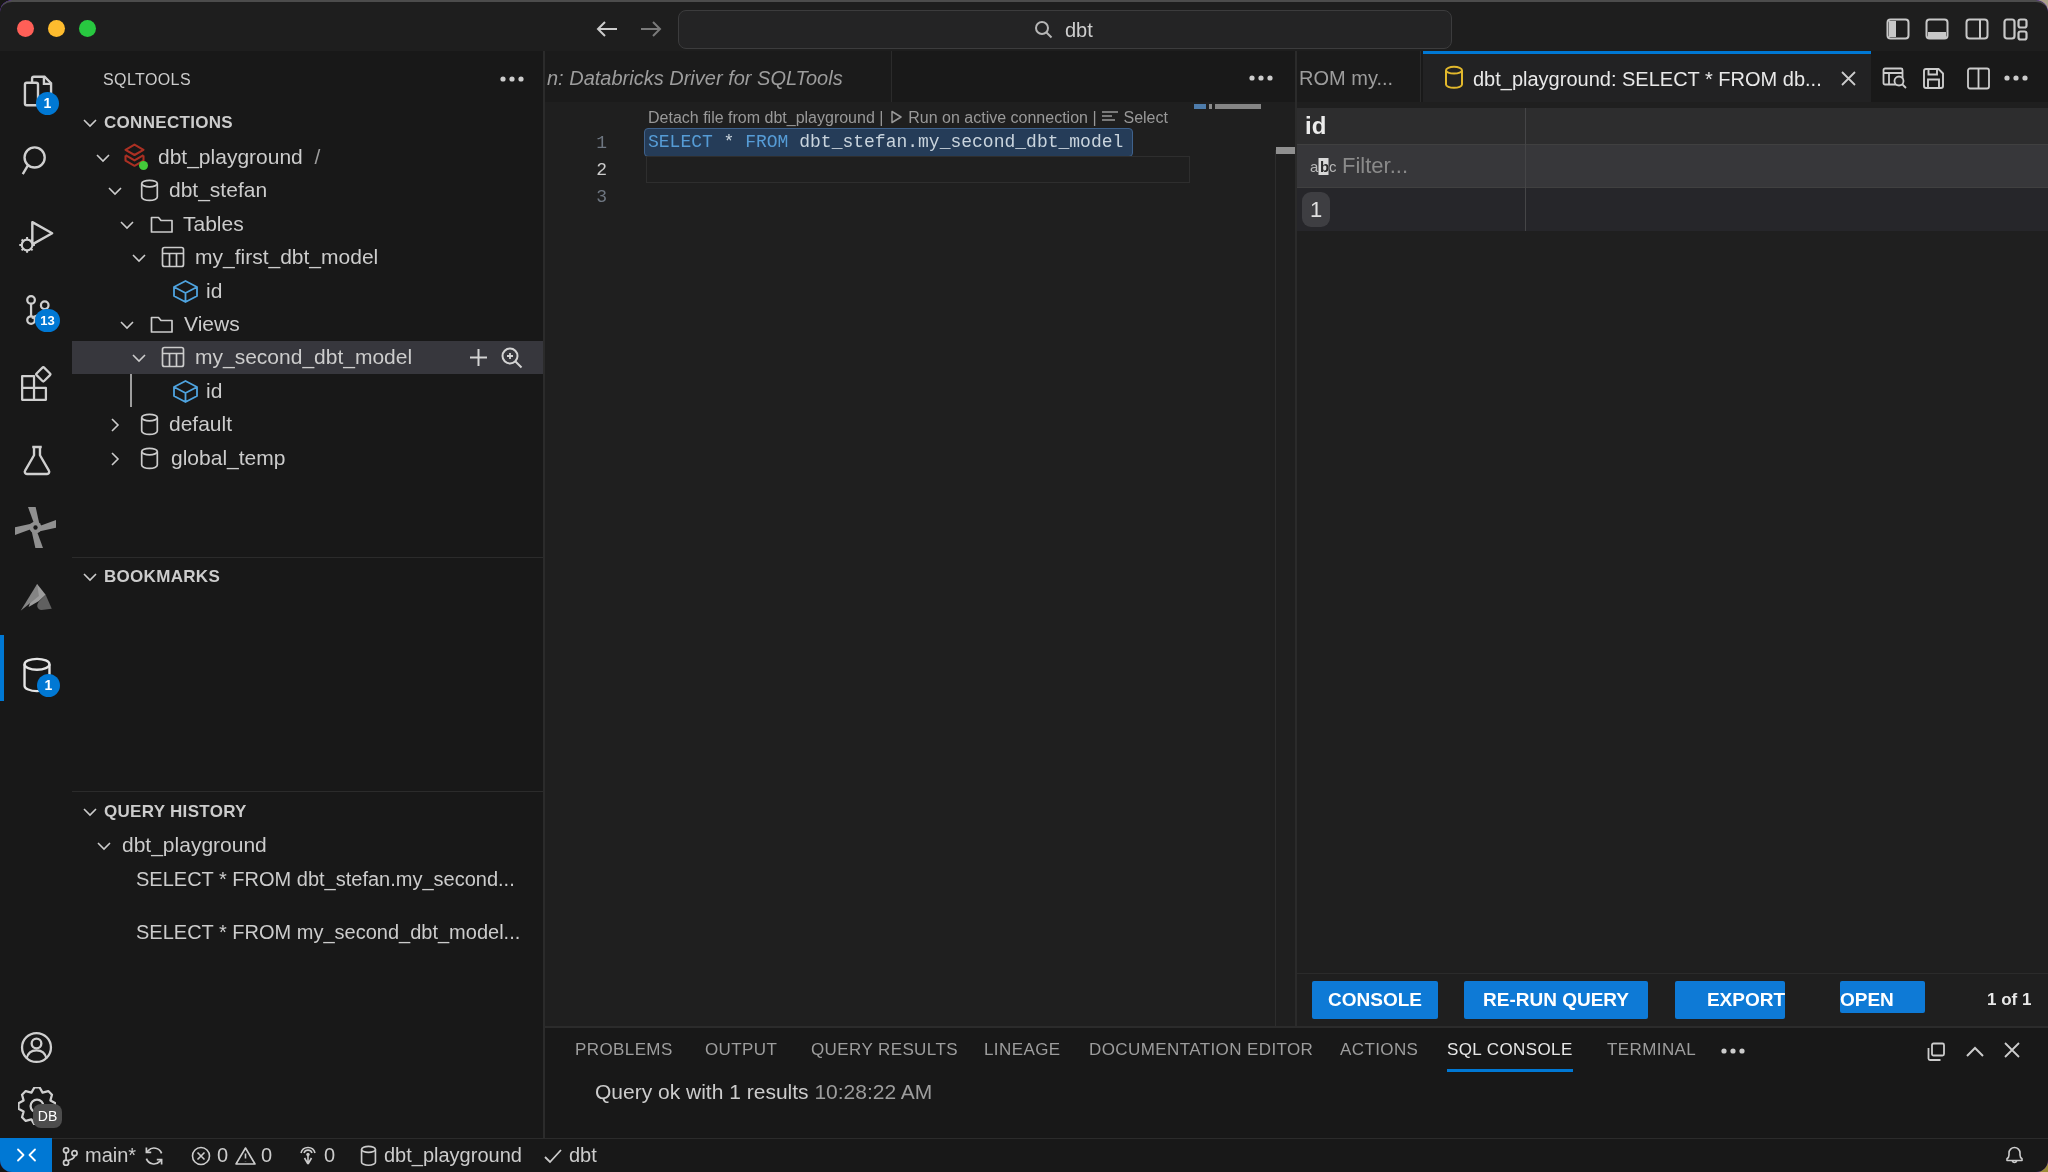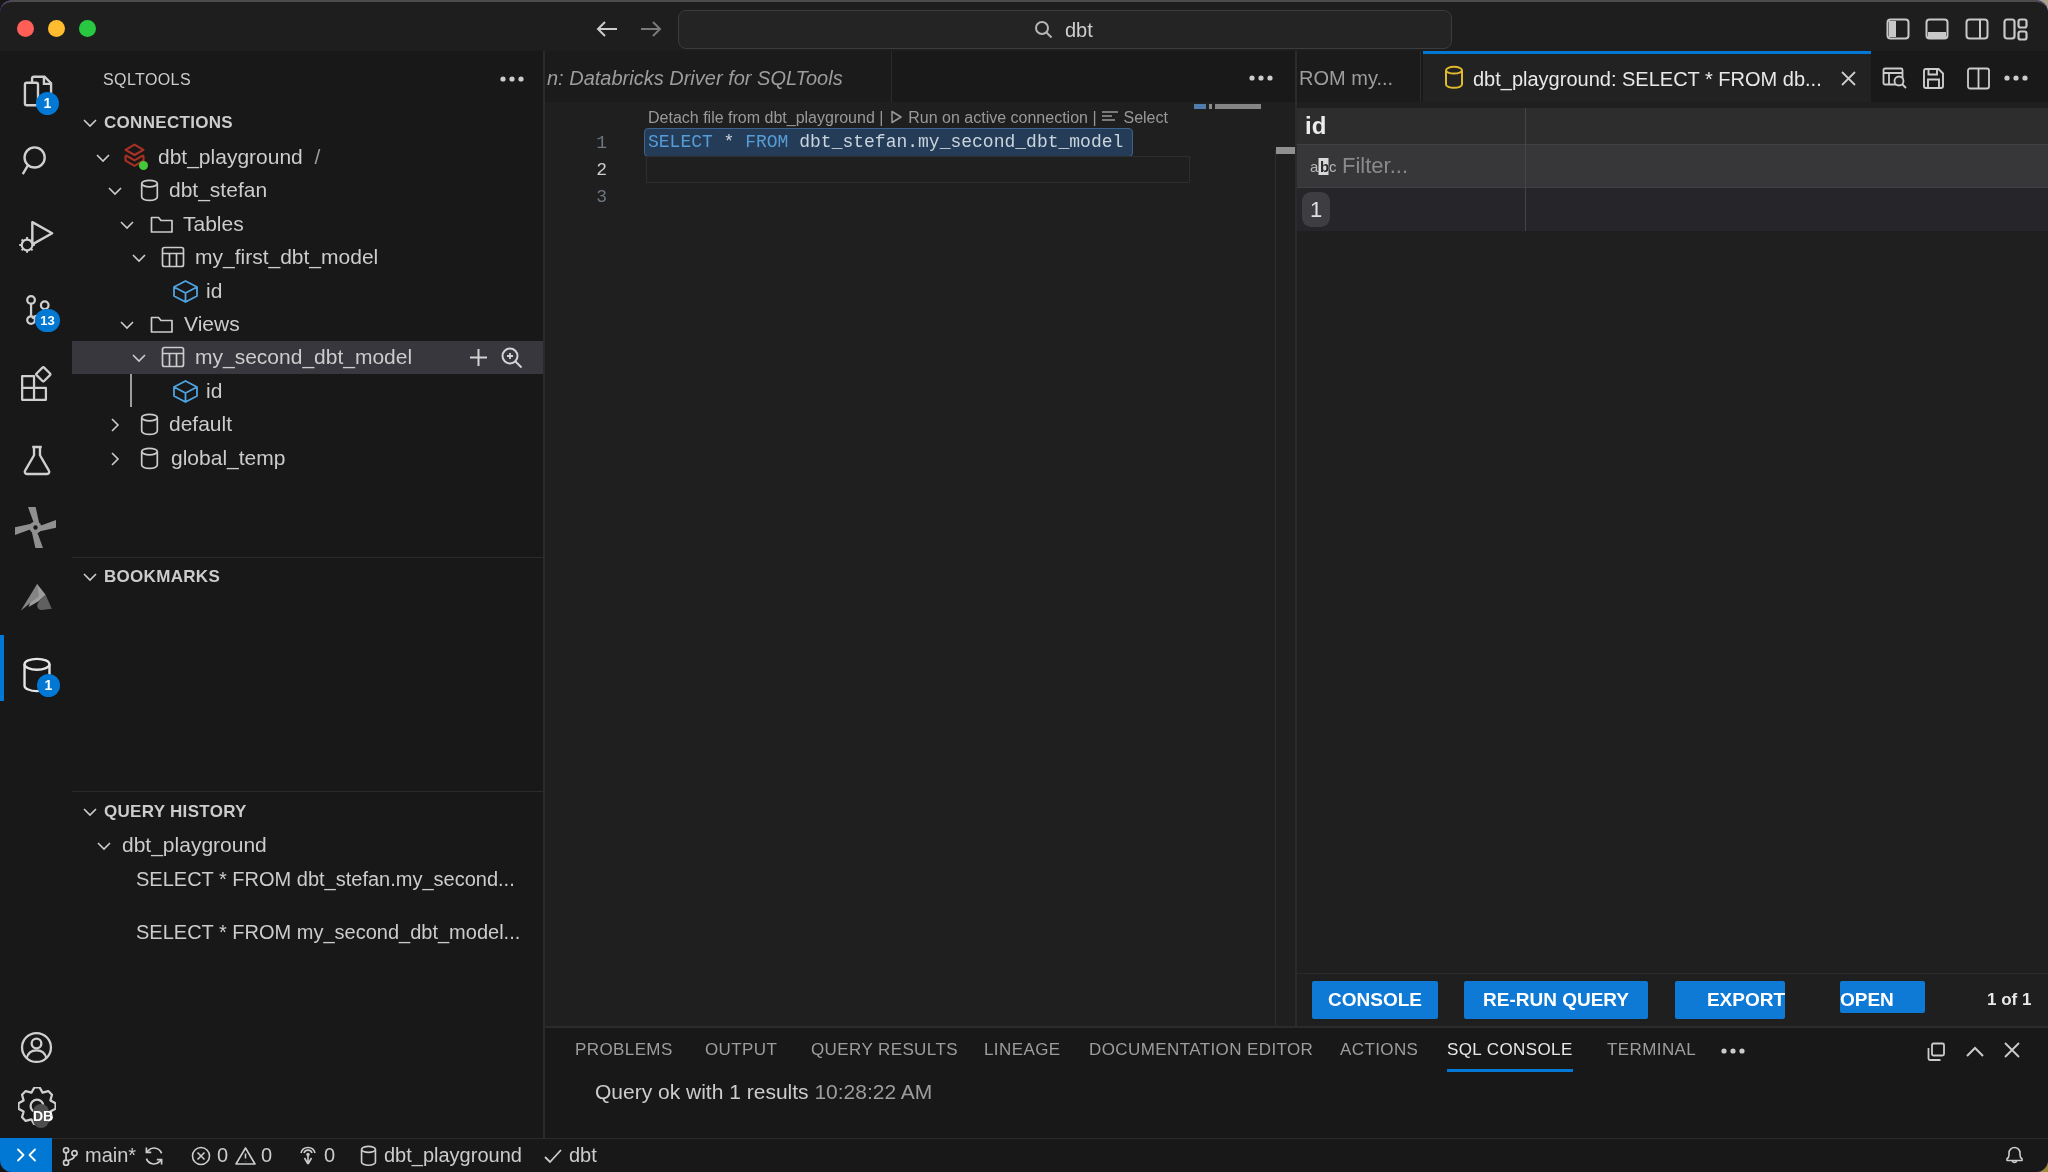--- a/index.html
+++ b/index.html
@@ -116,21 +116,21 @@
 
     <svg class="ab" style="left:18px;top:978px;" width="37" height="37" viewBox="0 0 32 32">
       <circle cx="16" cy="16" r="12.5" stroke="#cfcfcf" stroke-width="2" fill="none"></circle>
       <circle cx="16" cy="12.5" r="4.2" stroke="#cfcfcf" stroke-width="2" fill="none"></circle>
       <path d="M7.5 25.5c1-5 4.5-7 8.5-7s7.5 2 8.5 7" stroke="#cfcfcf" stroke-width="2" fill="none"></path>
     </svg>
 
     <svg class="ab" style="left:18px;top:1036px;" width="38" height="38" viewBox="0 0 32 32">
         <path d="M11.3 4.7 L13.8 0.4 L18.2 0.4 L20.7 4.7 L20.7 4.7 L25.5 3.4 L28.6 6.5 L27.3 11.3 L27.3 11.3 L31.6 13.8 L31.6 18.2 L27.3 20.7 L27.3 20.7 L28.6 25.5 L25.5 28.6 L20.7 27.3 L20.7 27.3 L18.2 31.6 L13.8 31.6 L11.3 27.3 L11.3 27.3 L6.5 28.6 L3.4 25.5 L4.7 20.7 L4.7 20.7 L0.4 18.2 L0.4 13.8 L4.7 11.3 L4.7 11.3 L3.4 6.5 L6.5 3.4 L11.3 4.7 Z M21.4 16.0 A5.4 5.4 0 1 0 10.6 16.0 A5.4 5.4 0 1 0 21.4 16.0 Z" fill="none" stroke="#cfcfcf" stroke-width="1.9" stroke-linejoin="round"></path>
       </svg>
-    <div class="ab" style="left:33px;top:1053px;width:16px;height:24px;border-radius:8px;background:#4d4d4d;color:#fff;font-size:14px;font-weight:700;text-align:center;line-height:24px;">DB</div>
+    <div class="ab" style="left:33px;top:1053px;width:29px;height:24px;border-radius:8px;background:#4d4d4d;color:#fff;font-size:14px;font-weight:400;text-align:center;line-height:24px;">DB</div>
   </div>
 
   <div class="ab" id="sidebar" style="left:72px;top:51px;width:473px;height:1087px;background:#181818;border-right:2px solid #2b2b2b;font-size:21px;color:#cccccc;">
     <div class="ct" style="left:31px;top:29px;font-size:16px;letter-spacing:.4px;">SQLTOOLS</div>
     <svg class="ab" style="left:428px;top:25px;" width="24" height="6" viewBox="0 0 24 6">
         <g fill="#cccccc">
           <circle cx="3" cy="3" r="2.6"></circle>
           <circle cx="12" cy="3" r="2.6"></circle>
           <circle cx="21" cy="3" r="2.6"></circle>
         </g>

